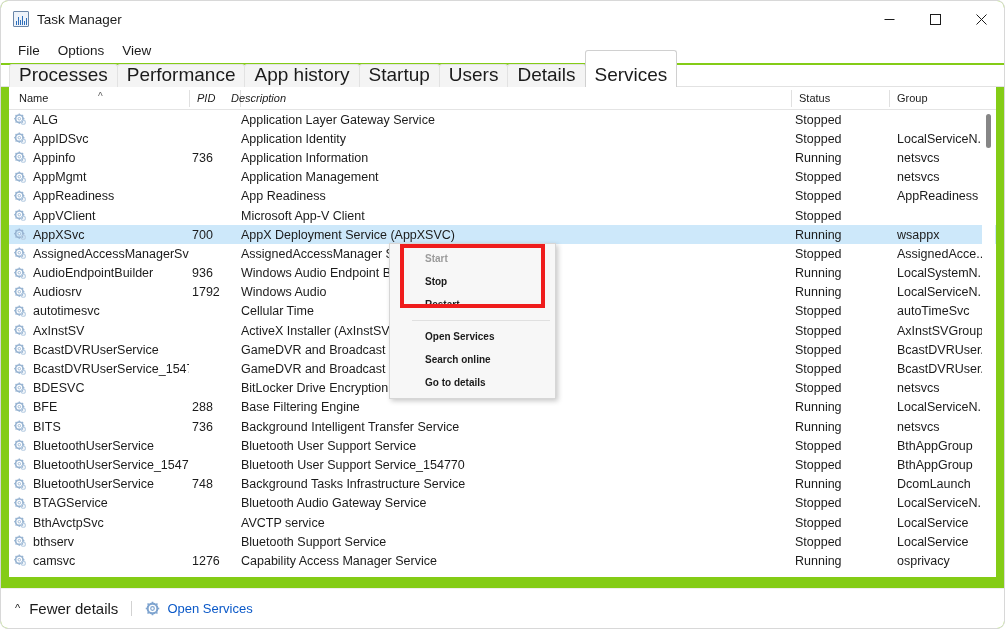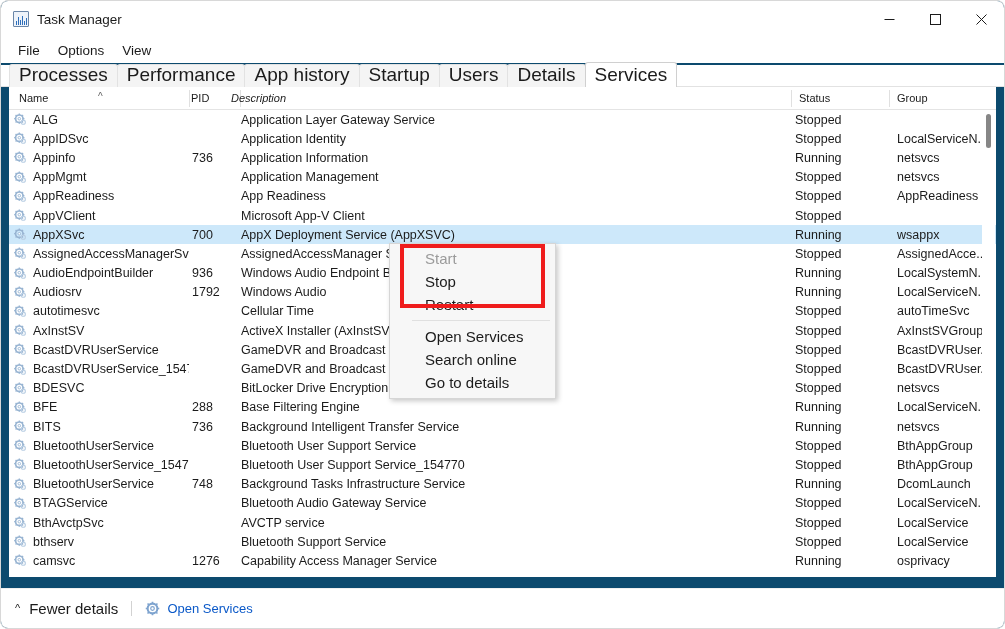--- a/index.html
+++ b/index.html
@@ -5,21 +5,21 @@
   html, body {
     margin: 0; padding: 0;
     width: 1005px; height: 629px;
     background: #ffffff;
     font-family: "Liberation Sans", sans-serif;
     overflow: hidden;
   }
   #window {
     position: relative;
     width: 1005px; height: 629px;
-    background: #0c4a6e;
+    background: #84cc16;
     border: 1px solid #d8d8d8;
     border-radius: 8px;
     box-sizing: border-box;
     overflow: hidden;
   }
 
   
   #titlebar {
     position: relative;
     height: 36px;
@@ -95,21 +95,21 @@
     border-radius: 3px 3px 0 0;
     position: relative;
     line-height: 16px;
     height: 17px;
     box-sizing: content-box;
     margin-right: -1px;
   }
   .tab.active {
     background: #ffffff;
     border-color: #d0d0d0;
-    padding-top: 4px;
+    padding-top: 16px;
     padding-bottom: 3px;
     margin-top: -2px;
     z-index: 3;
     box-shadow: 0 1px 0 #ffffff;
   }
   #tabstrip-underline {
     position: absolute;
     left: 0; right: 0; bottom: 0;
     height: 1px;
     background: #e2e2e2;
@@ -218,23 +218,24 @@
     background: #f7f7f7;
     border: 1px solid #d6d6d6;
     box-shadow: 2px 2px 5px rgba(0,0,0,0.22);
     padding: 3px 0 4px 0;
     z-index: 50;
   }
   .cm-item {
     height: 23px;
     line-height: 23px;
     padding-left: 35px;
-    font-size: 15px;
+    font-size: 10px;
     color: #1b1b1b;
     white-space: nowrap;
+    font-weight: bold;
   }
   .cm-item.disabled { color: #9b9b9b; }
   .cm-sep {
     height: 1px;
     background: #e0e0e0;
     margin: 4px 5px 4px 22px;
   }
   #redbox {
     position: absolute;
     left: 399px; top: 243px;
@@ -328,21 +329,21 @@
     <div class="tab">Details</div>
     <div class="tab active">Services</div>
   </div>
 
   <div id="list-region">
 
     <div id="col-header">
       <div class="col-head" style="left:10px;">Name</div>
       <div id="sort-caret">^</div>
       <div class="col-sep" style="left:180px;"></div>
-      <div class="col-head" style="left:182px;">PID</div>
+      <div class="col-head" style="left:188px;font-style:italic;">PID</div>
       <div class="col-sep" style="left:231px;"></div>
       <div class="col-head" style="left:222px;font-style:italic;">Description</div>
       <div class="col-sep" style="left:782px;"></div>
       <div class="col-head" style="left:790px;">Status</div>
       <div class="col-sep" style="left:880px;"></div>
       <div class="col-head" style="left:888px;">Group</div>
     </div>
 
     <div id="rows">
         <div class="row">

